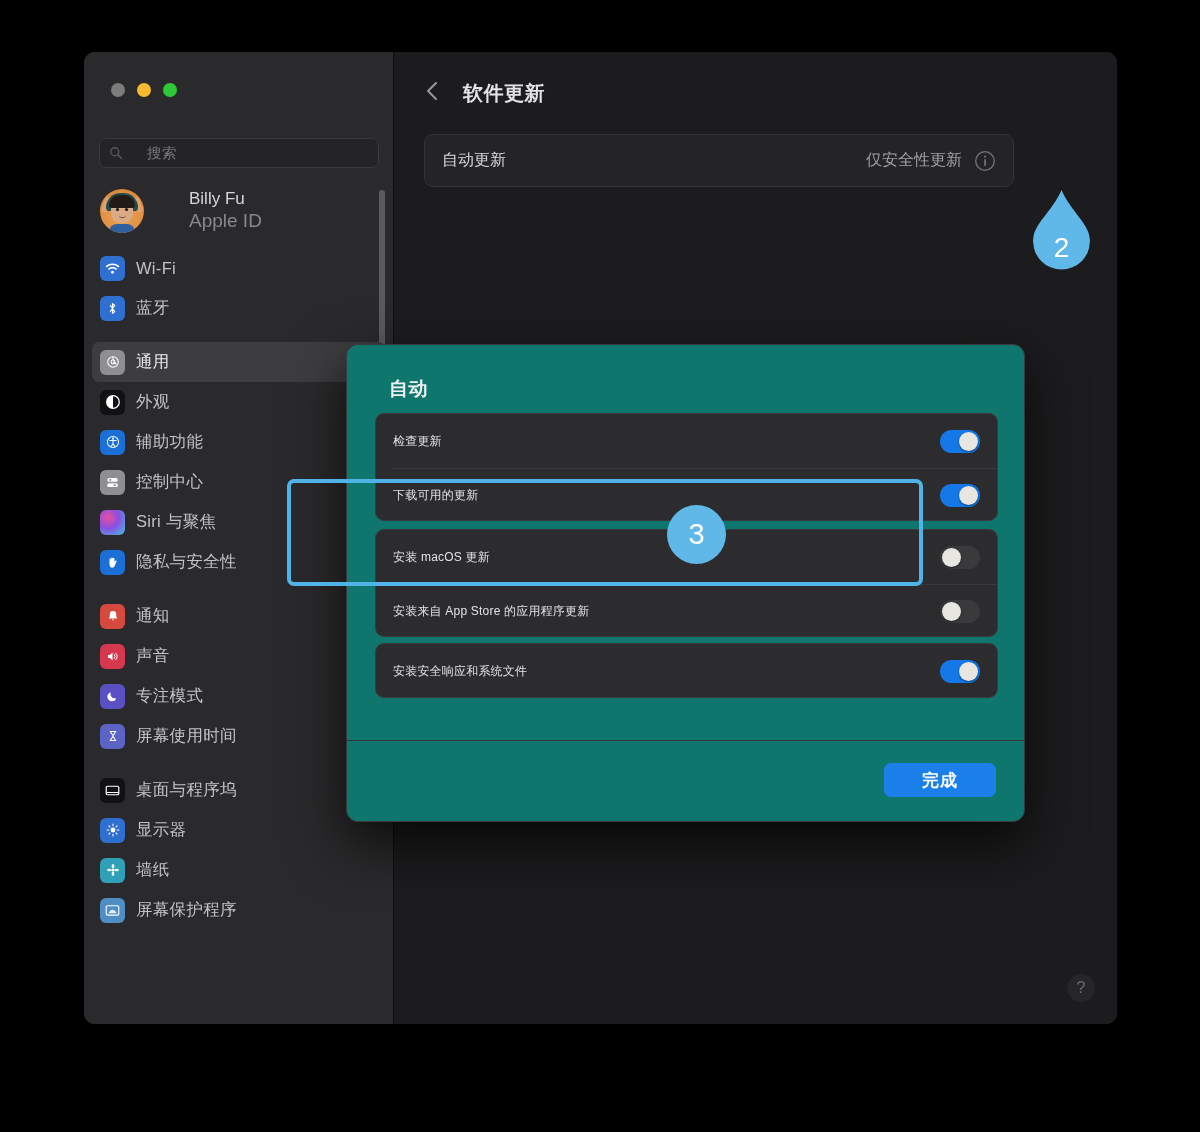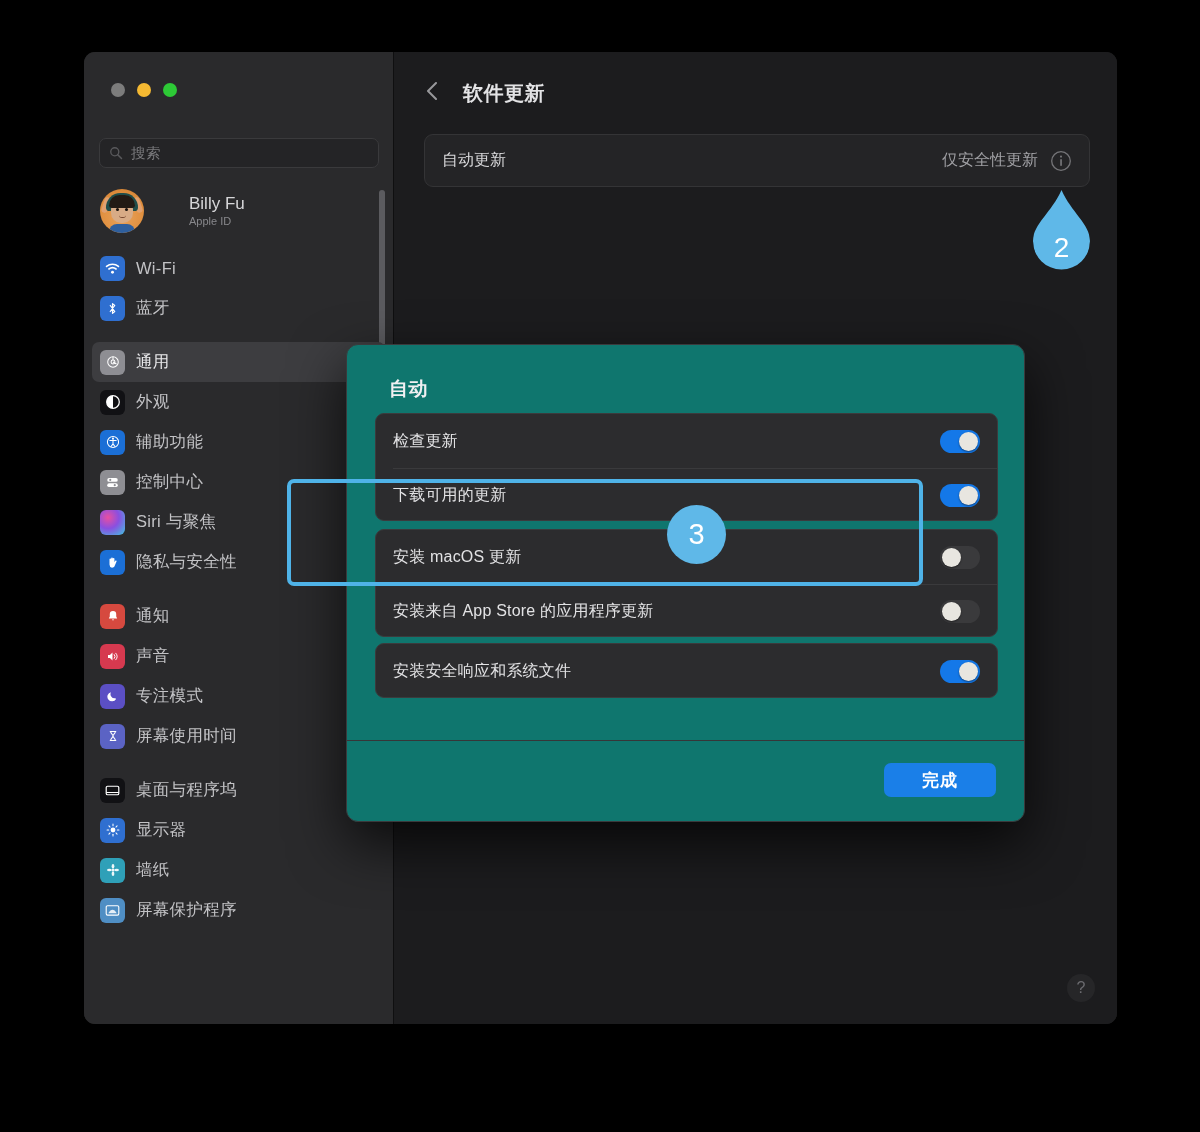--- a/index.html
+++ b/index.html
@@ -42,21 +42,21 @@
     position: absolute; left: 15px; top: 86px;
     width: 280px; height: 30px;
     background: #242426;
     border: 1px solid #3a3a3c;
     border-radius: 7px;
     display: flex; align-items: center;
     padding: 0 9px;
   }
   #search-box .mag { width: 14px; height: 14px; flex: 0 0 14px; opacity: .45; }
   #search-ph {
-    font-size: 14.5px; color: #7b7b7e; margin-left: 8px;
+    font-size: 14.5px; color: #7b7b7e; margin-left: 24px;
     letter-spacing: .5px;
   }
 
   
   #account {
     position: absolute; left: 8px; top: 130px;
     width: 293px; height: 58px;
     display: flex; align-items: center;
     padding: 0 8px;
     border-radius: 7px;
@@ -81,21 +81,21 @@
     border-bottom:1.6px solid #7a4a32; border-radius:0 0 7px 7px; }
   .mj-body { position:absolute; left:9px; bottom:-3px; width:26px; height:12px;
     background:#2e5f9e; border-radius:8px 8px 0 0; }
   .mj-arm { position:absolute; top:8px; width:6px; height:16px;
     background:#e0a070; border-radius:4px; }
   .mj-arm.l { left:3px; transform: rotate(18deg); }
   .mj-arm.r { right:3px; transform: rotate(-18deg); }
 
   #account .names { margin-left: 13px; line-height: 1.18; }
   #acct-name { font-size: 17px; color: #d6d6d8; }
-  #acct-sub  { font-size: 11px; color: #88888c; margin-top: 1px; }
+  #acct-sub  { font-size: 19px; color: #88888c; margin-top: 1px; }
 
   
   #sb-scroll {
     position: absolute; right: 8px; top: 138px;
     width: 6px; height: 250px;
     background: #6c6c70; border-radius: 3px; opacity: .75;
   }
 
   
   #nav { position: absolute; left: 8px; top: 196px; width: 293px; }
@@ -129,21 +129,21 @@
     width: 18px; height: 22px; opacity: .72;
   }
   #page-title {
     position: absolute; left: 69px; top: 28px;
     font-size: 20px; font-weight: bold; color: #e3e3e5;
     letter-spacing: .5px;
   }
 
   #auto-update-row {
     position: absolute; left: 30px; top: 82px;
-    width: 666px; height: 53px;
+    width: 590px; height: 53px;
     background: #242426;
     border: 1px solid #343436;
     border-radius: 9px;
     display: flex; align-items: center;
     padding: 0 17px;
   }
   #auto-update-label { font-size: 16px; color: #d8d8da; }
   #auto-update-value { margin-left: auto; font-size: 16px; color: #a0a0a4; }
   #info-icon {
     width: 22px; height: 22px; margin-left: 12px; opacity: .62;
@@ -186,21 +186,21 @@
   #group-c { top: 298px; height: 55px; }
 
   .trow {
     height: 54px; display: flex; align-items: center;
     padding: 0 17px; position: relative;
   }
   .trow + .trow::before {
     content: ""; position: absolute; left: 17px; right: 0; top: 0;
     height: 1px; background: #3a3a3c;
   }
-  .trow-label { font-size: 16px; color: #e2e2e4; letter-spacing: .2px; }
+  .trow-label { font-size: 12px; color: #e2e2e4; letter-spacing: .2px; }
 
   .switch {
     margin-left: auto;
     width: 40px; height: 23px; border-radius: 12px;
     position: relative; flex: 0 0 40px;
   }
   .switch.on  { background: #1478e8; }
   .switch.off { background: #3a3a3c; }
   .knob {
     position: absolute; top: 2px;

